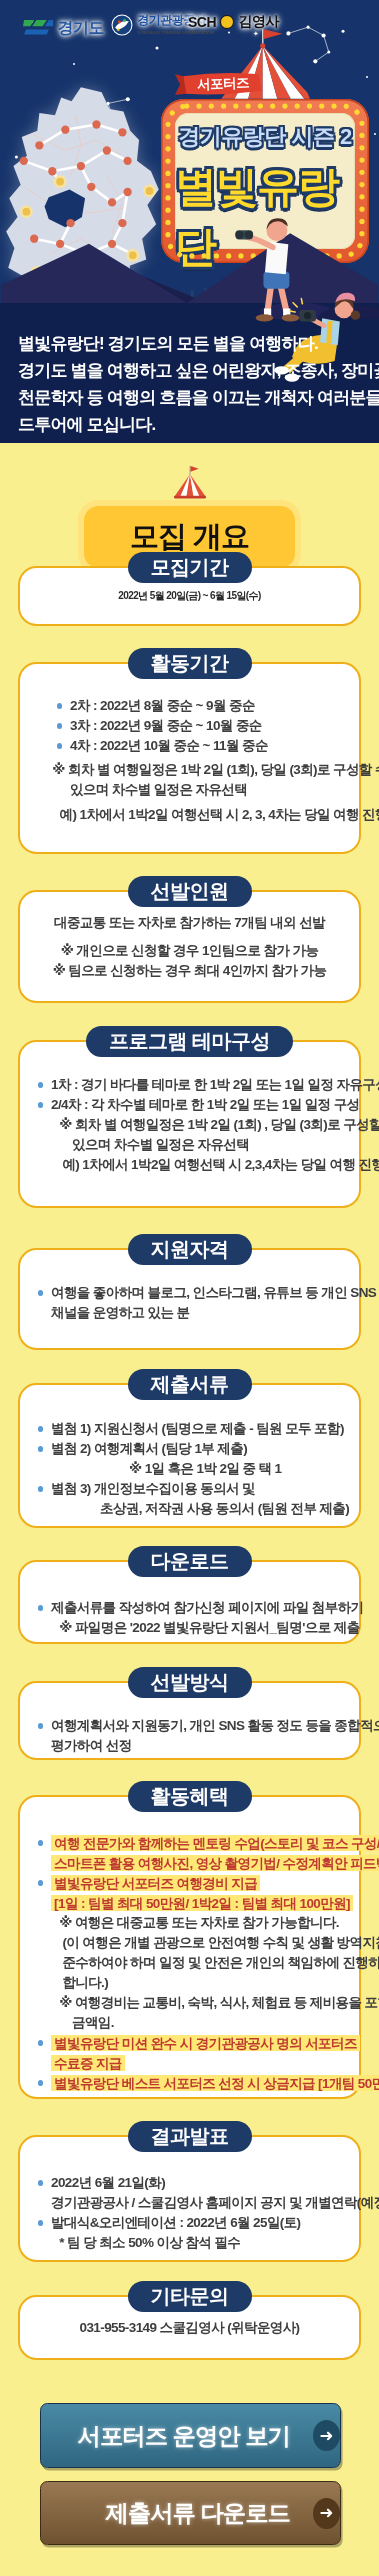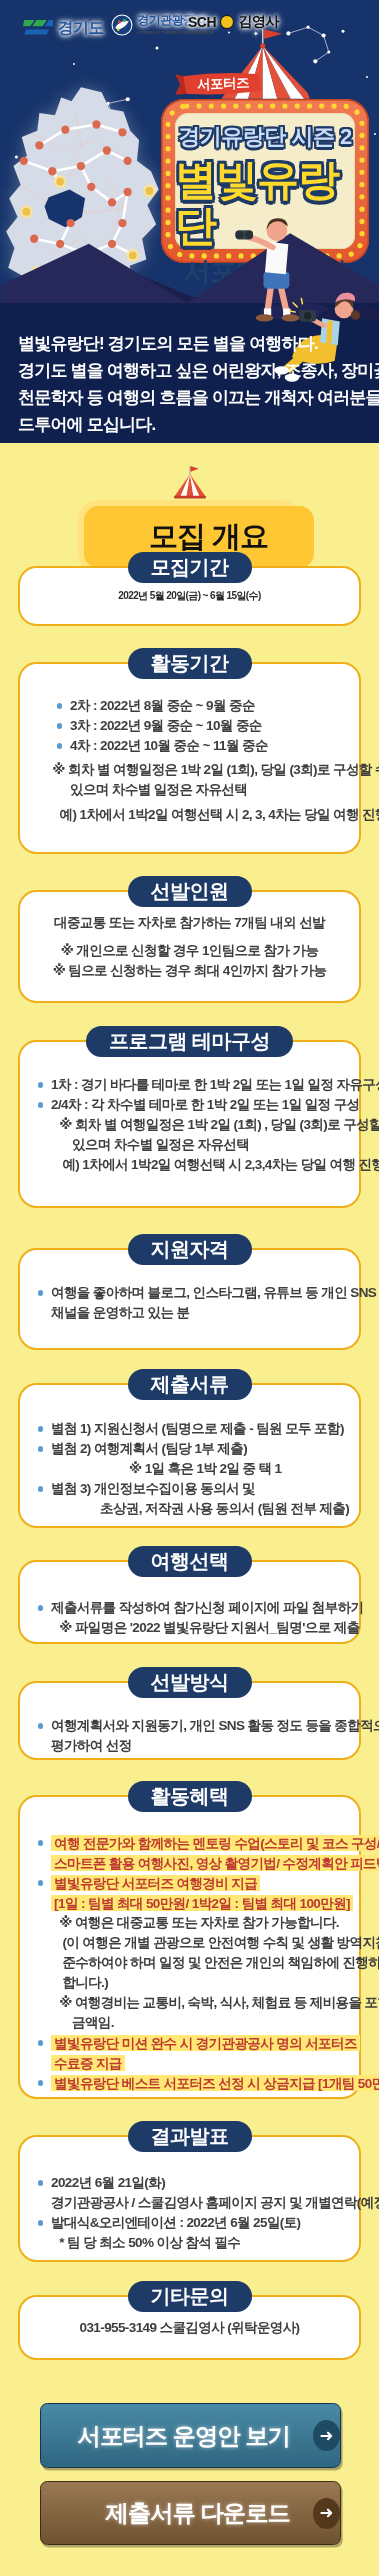--- a/index.html
+++ b/index.html
@@ -31,38 +31,38 @@
   .banner-label{position:absolute;left:12.5px;top:5.2px;width:72px;text-align:center;color:#fff;font-size:13.5px;transform:rotate(-2deg);letter-spacing:-0.5px;}
 
   .marquee{position:absolute;left:161px;top:99px;width:208px;height:164px;border-radius:23px;
     background:linear-gradient(180deg,#F07B52,#E2572E);box-shadow:inset 0 0 0 1.6px #C8431F;}
   .marquee-inner{position:absolute;left:14px;top:14px;right:14px;bottom:14px;background:#F5EDC9;border-radius:13.5px;
     box-shadow:inset 0 0 0 1px #E8DDB5;display:flex;flex-direction:column;align-items:center;}
   .marquee-dots{position:absolute;left:0;top:0;}
   .mq-stars{margin-top:6.2px;}
   .mq-t1{margin-top:3.1px;font-size:22px;color:#C9DDF8;letter-spacing:-0.5px;
     text-shadow:-2.1px -2.1px 0 #1E3A66,2.1px -2.1px 0 #1E3A66,-2.1px 2.1px 0 #1E3A66,2.1px 2.1px 0 #1E3A66,-2.1px 0 0 #1E3A66,2.1px 0 0 #1E3A66,0 -2.1px 0 #1E3A66,0 2.6px 0 #1E3A66;}
-  .mq-t2{margin-top:5.2px;font-size:42px;color:#FFD92B;letter-spacing:-1px;line-height:46px;
+  .mq-t2{margin-top:5.2px;font-size:42px;color:#FFD92B;letter-spacing:-1px;line-height:60px;
     text-shadow:-2.6px -2.6px 0 #1E3A66,2.6px -2.6px 0 #1E3A66,-2.6px 2.6px 0 #1E3A66,2.6px 2.6px 0 #1E3A66,-3.1px 0 0 #1E3A66,3.1px 0 0 #1E3A66,0 -3.1px 0 #1E3A66,0 3.6px 0 #16294F;}
   .mq-t3{margin-top:4.2px;font-size:27px;color:#20406E;letter-spacing:-1px;}
 
   .mountains{position:absolute;left:0;top:223px;}
   .ground{position:absolute;left:0;top:303px;width:379px;height:140px;background:#10204E;}
   .mounds{position:absolute;left:260px;top:283px;}
   .man-svg{position:absolute;left:227px;top:213px;}
   .woman-svg{position:absolute;left:266px;top:287px;}
 
   .intro{position:absolute;left:18px;top:330px;width:353px;color:#fff;font-size:17px;letter-spacing:-0.8px;}
   .intro div{line-height:27px;white-space:nowrap;}
 
   
   .main{position:absolute;left:0;top:443px;width:379px;height:2133px;background:#F9EF8E;}
   .tent-icon{position:absolute;left:171px;top:22px;}
   .overview{position:absolute;left:78px;top:57px;width:223px;height:74px;background:#FFE47E;border-radius:20px;padding:5.7px;box-sizing:border-box;}
-  .overview-inner{width:100%;height:100%;background:#FFC733;border-radius:14.5px;display:flex;align-items:center;justify-content:center;padding-left:19px;}
+  .overview-inner{width:100%;height:100%;background:#FFC733;border-radius:14.5px;display:flex;align-items:center;justify-content:center;}
   .overview-inner span{font-size:29px;color:#111;letter-spacing:-1px;}
 
   .sec{position:absolute;left:18px;width:343px;}
   .pill{position:relative;z-index:2;margin:0 auto;width:max-content;height:31px;padding:0 23px;border-radius:17.7px;
     background:#1E3A67;color:#fff;font-size:20px;letter-spacing:-0.5px;display:flex;align-items:center;}
   .card{position:relative;z-index:1;margin-top:-16.6px;background:#fff;border:2.6px solid #EFAF19;border-radius:18.7px;
     box-sizing:border-box;padding:0 18.7px 0 31px;font-size:13.5px;color:#3E3E3E;letter-spacing:-0.6px;}
   .card .ln{line-height:20px;white-space:nowrap;}
   .card.center{display:flex;flex-direction:column;justify-content:center;text-align:center;padding:0 10.4px;}
   .b{position:relative;}
@@ -375,21 +375,21 @@
         <div class="ln b"><span>별첨 1) 지원신청서 (팀명으로 제출 - 팀원 모두 포함)</span></div>
         <div class="ln b"><span>별첨 2) 여행계획서 (팀당 1부 제출)</span></div>
         <div class="ln ind2">※ 1일 혹은 1박 2일 중 택 1</div>
         <div class="ln b"><span>별첨 3) 개인정보수집이용 동의서 및</span></div>
         <div class="ln ind3">초상권, 저작권 사용 동의서 (팀원 전부 제출)</div>
       </div>
     </div>
 
     <div class="sec" style="top:1103px;">
       <div class="pill">
-          <span>여행선택</span>
+          <span>다운로드</span>
         </div>
       <div class="card" style="height:84px;padding-top:36px;">
         <div class="ln b"><span>제출서류를 작성하여 참가신청 페이지에 파일 첨부하기</span></div>
         <div class="ln sm">※ 파일명은 '2022 별빛유랑단 지원서_팀명'으로 제출</div>
       </div>
     </div>
 
     <div class="sec" style="top:1224px;">
       <div class="pill">
           <span>선발방식</span>

